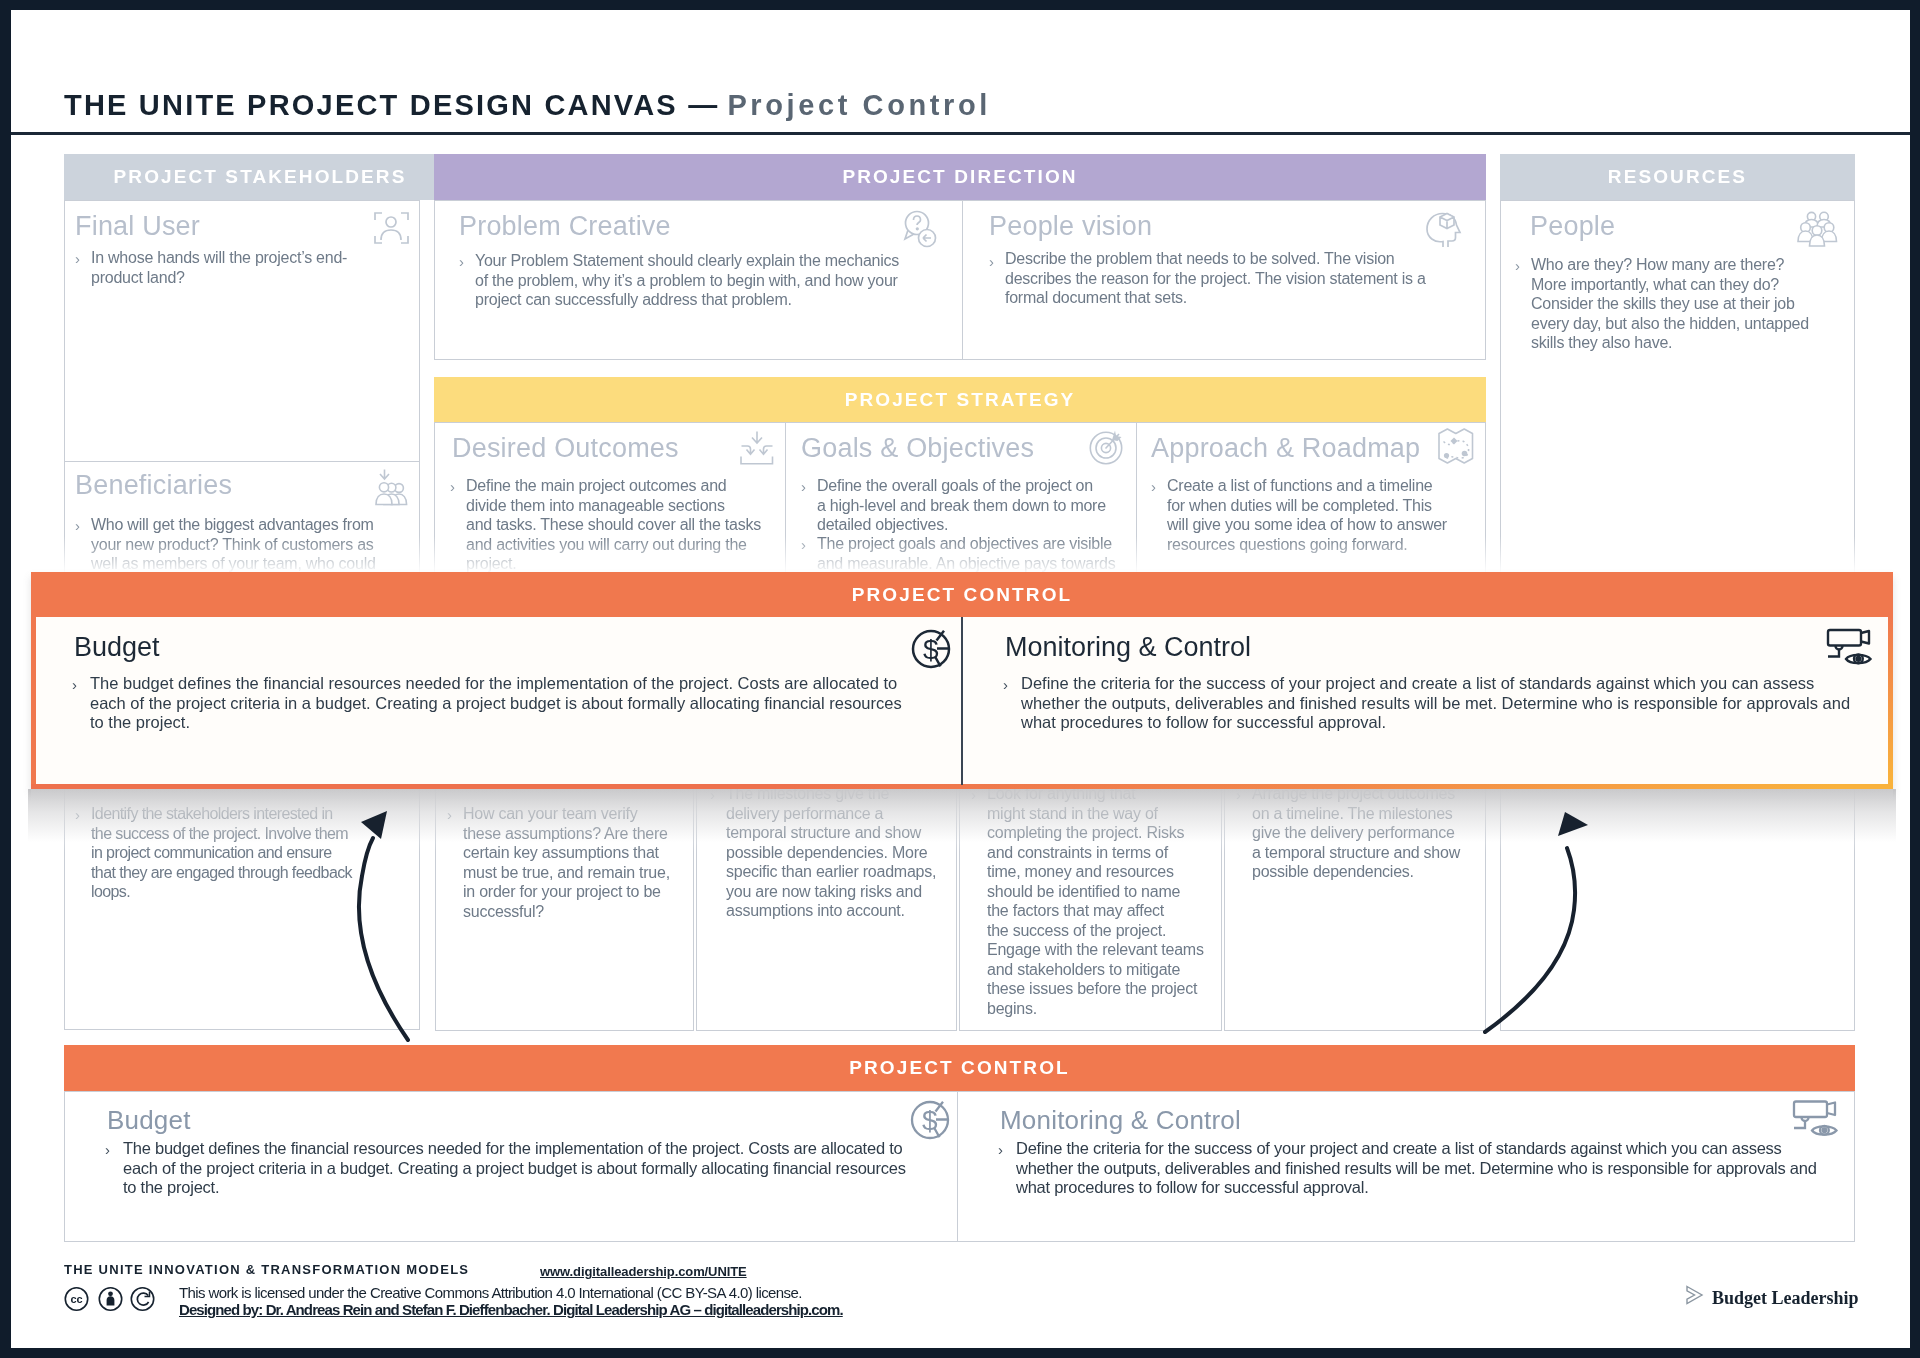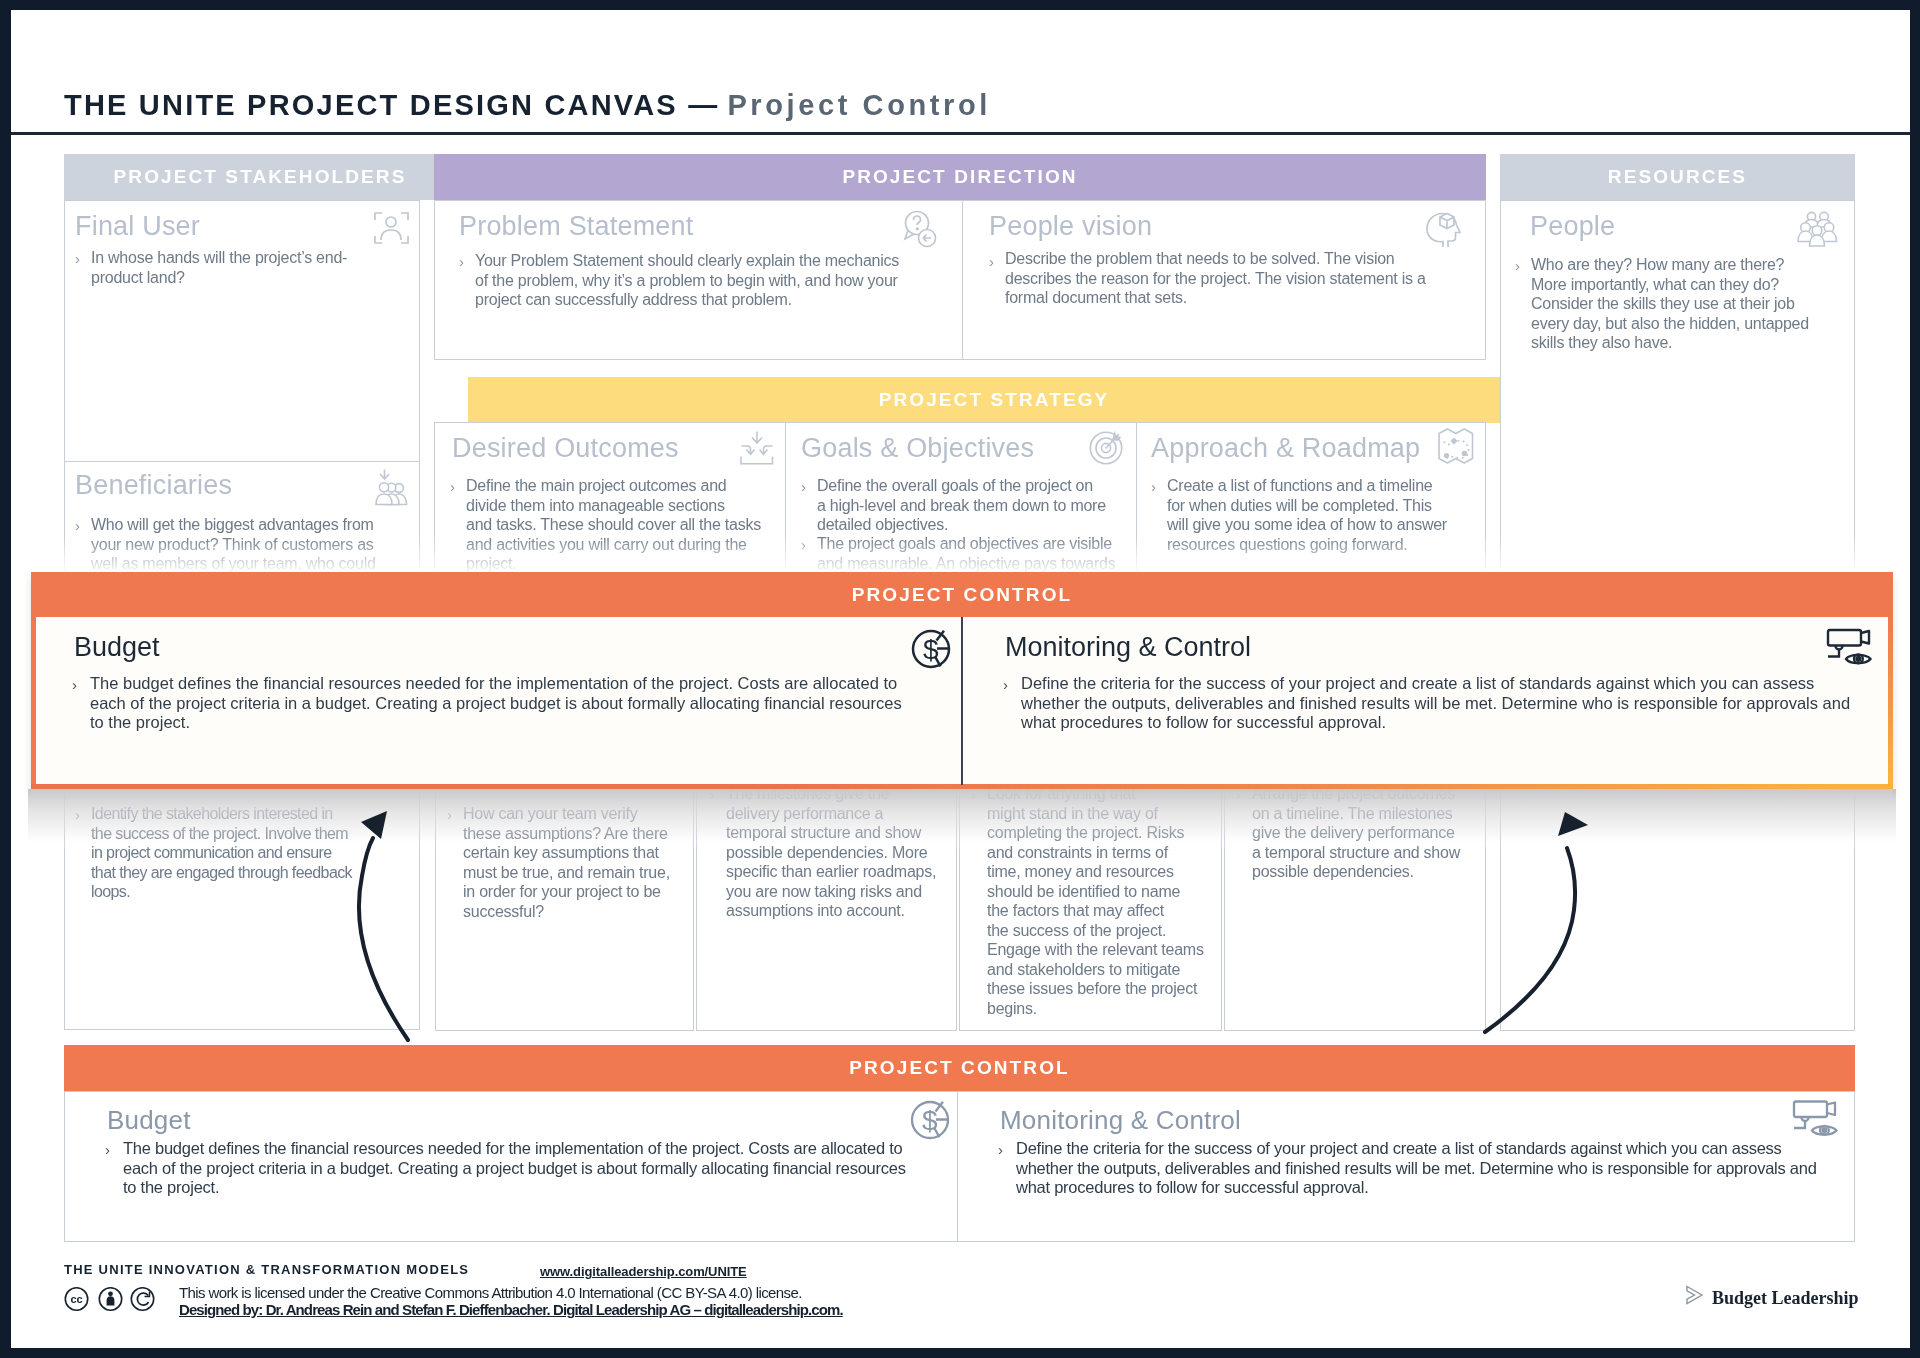--- a/index.html
+++ b/index.html
@@ -20,42 +20,42 @@
   <div class="abs frame" style="left:0;top:0;width:11px;height:1358px;"></div>
   <div class="abs frame" style="left:1910px;top:0;width:10px;height:1358px;"></div>
   <div class="abs frame" style="left:0;top:1348px;width:1920px;height:10px;"></div>
 
   <div class="abs" style="left:64px;top:89px;font-size:29px;font-weight:bold;letter-spacing:2.2px;color:#16222f;white-space:nowrap;">THE UNITE PROJECT DESIGN CANVAS <span style="letter-spacing:0;">—</span> <span style="color:#5a6673;letter-spacing:3.6px;">Project Control</span></div>
   <div class="abs" style="left:11px;top:132px;width:1899px;height:2.5px;background:#1b2736;"></div>
 
   <div class="band" style="left:64px;top:154px;width:392px;background:#ccd3dc;">PROJECT STAKEHOLDERS</div>
   <div class="band" style="left:434px;top:154px;width:1052px;background:#b3a7d1;">PROJECT DIRECTION</div>
   <div class="band" style="left:1500px;top:154px;width:355px;background:#ccd3dc;">RESOURCES</div>
-  <div class="band" style="left:434px;top:377px;width:1052px;background:#fcdc7d;margin-left:34px;">PROJECT STRATEGY</div>
+  <div class="band" style="left:434px;top:377px;width:1052px;background:#fcdc7d;">PROJECT STRATEGY</div>
 
   <div class="box" style="left:64px;top:200px;width:356px;height:262px;"></div>
   <div class="box" style="left:64px;top:461px;width:356px;height:569px;"></div>
 
   <div class="box" style="left:434px;top:200px;width:529px;height:160px;"></div>
   <div class="box" style="left:962px;top:200px;width:524px;height:160px;"></div>
 
   <div class="box" style="left:1500px;top:200px;width:355px;height:831px;"></div>
 
   <div class="box" style="left:434px;top:422px;width:352px;height:230px;"></div>
   <div class="box" style="left:785px;top:422px;width:352px;height:230px;"></div>
   <div class="box" style="left:1136px;top:422px;width:350px;height:230px;"></div>
 
   <div class="box" style="left:435px;top:660px;width:259px;height:371px;"></div>
   <div class="box" style="left:696px;top:660px;width:261px;height:371px;"></div>
   <div class="box" style="left:959px;top:660px;width:263px;height:371px;"></div>
   <div class="box" style="left:1224px;top:660px;width:262px;height:371px;"></div>
 
   <div class="btitle" style="left:75px;top:211px;">Final User</div>
   <div class="btitle" style="left:75px;top:470px;">Beneficiaries</div>
-  <div class="btitle" style="left:459px;top:211px;">Problem Statement</div>
+  <div class="btitle" style="left:459px;top:211px;">Problem Creative</div>
   <div class="btitle" style="left:989px;top:211px;">People vision</div>
   <div class="btitle" style="left:1530px;top:211px;">People</div>
   <div class="btitle" style="left:452px;top:433px;">Desired Outcomes</div>
   <div class="btitle" style="left:801px;top:433px;">Goals &amp; Objectives</div>
   <div class="btitle" style="left:1151px;top:433px;">Approach &amp; Roadmap</div>
 
   <div class="bu" style="left:75px;top:250px;">›</div>
   <div class="t" style="left:91px;top:248px;">In whose hands will the project’s end-<br>product land?</div>
 
   <div class="bu" style="left:75px;top:517px;">›</div>

